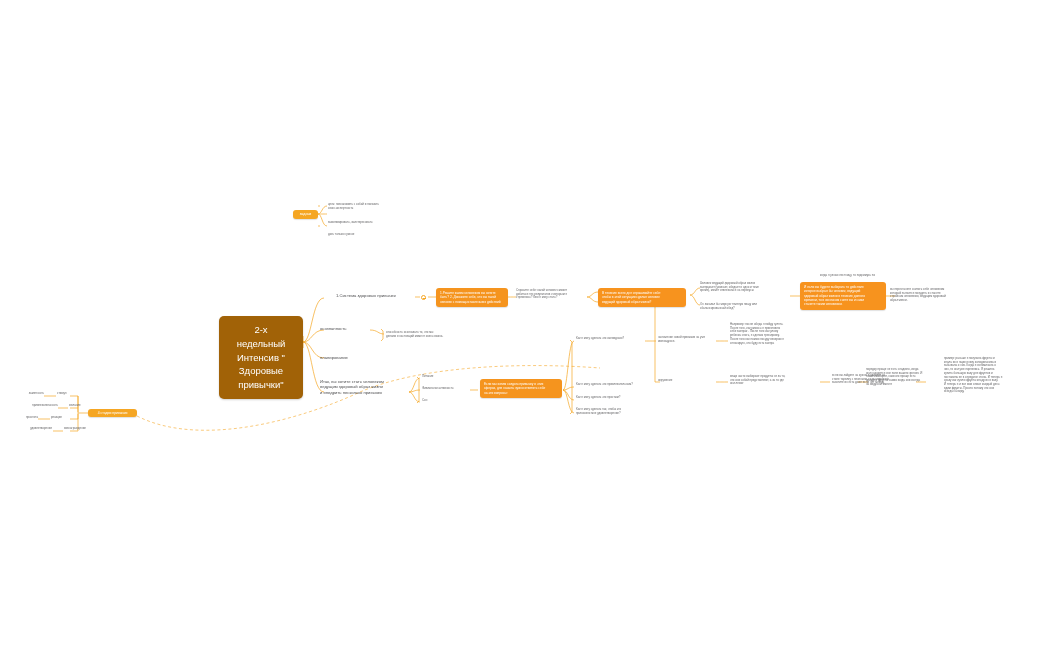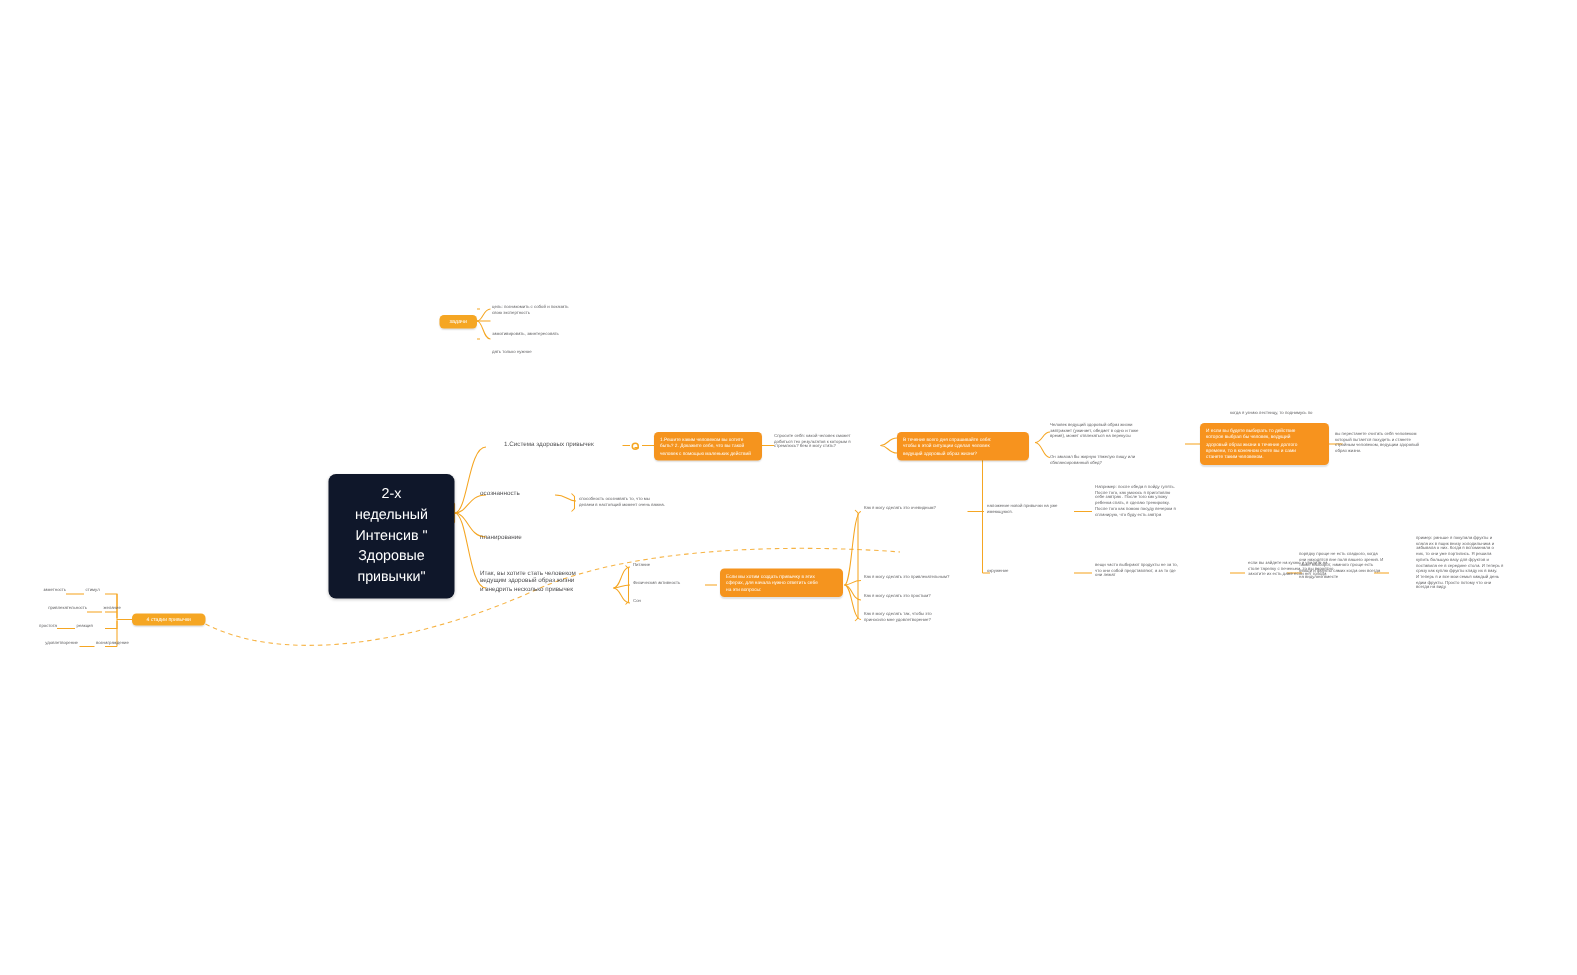--- a/index.html
+++ b/index.html
@@ -21,21 +21,21 @@
     pointer-events: none;
   }
   .node {
     position: absolute;
     line-height: 1.28;
     color: #4a4a4a;
     white-space: pre-line;
   }
   
   .root {
-    background: #0f172a;
+    background: #a16207;
     color: #ffffff;
     border-radius: 5px;
     padding: 7px 17px;
     text-align: center;
     font-size: 9.5px;
     line-height: 1.45;
     box-shadow: 0 1px 2px rgba(0,0,0,.18);
   }
   
   .pill {

